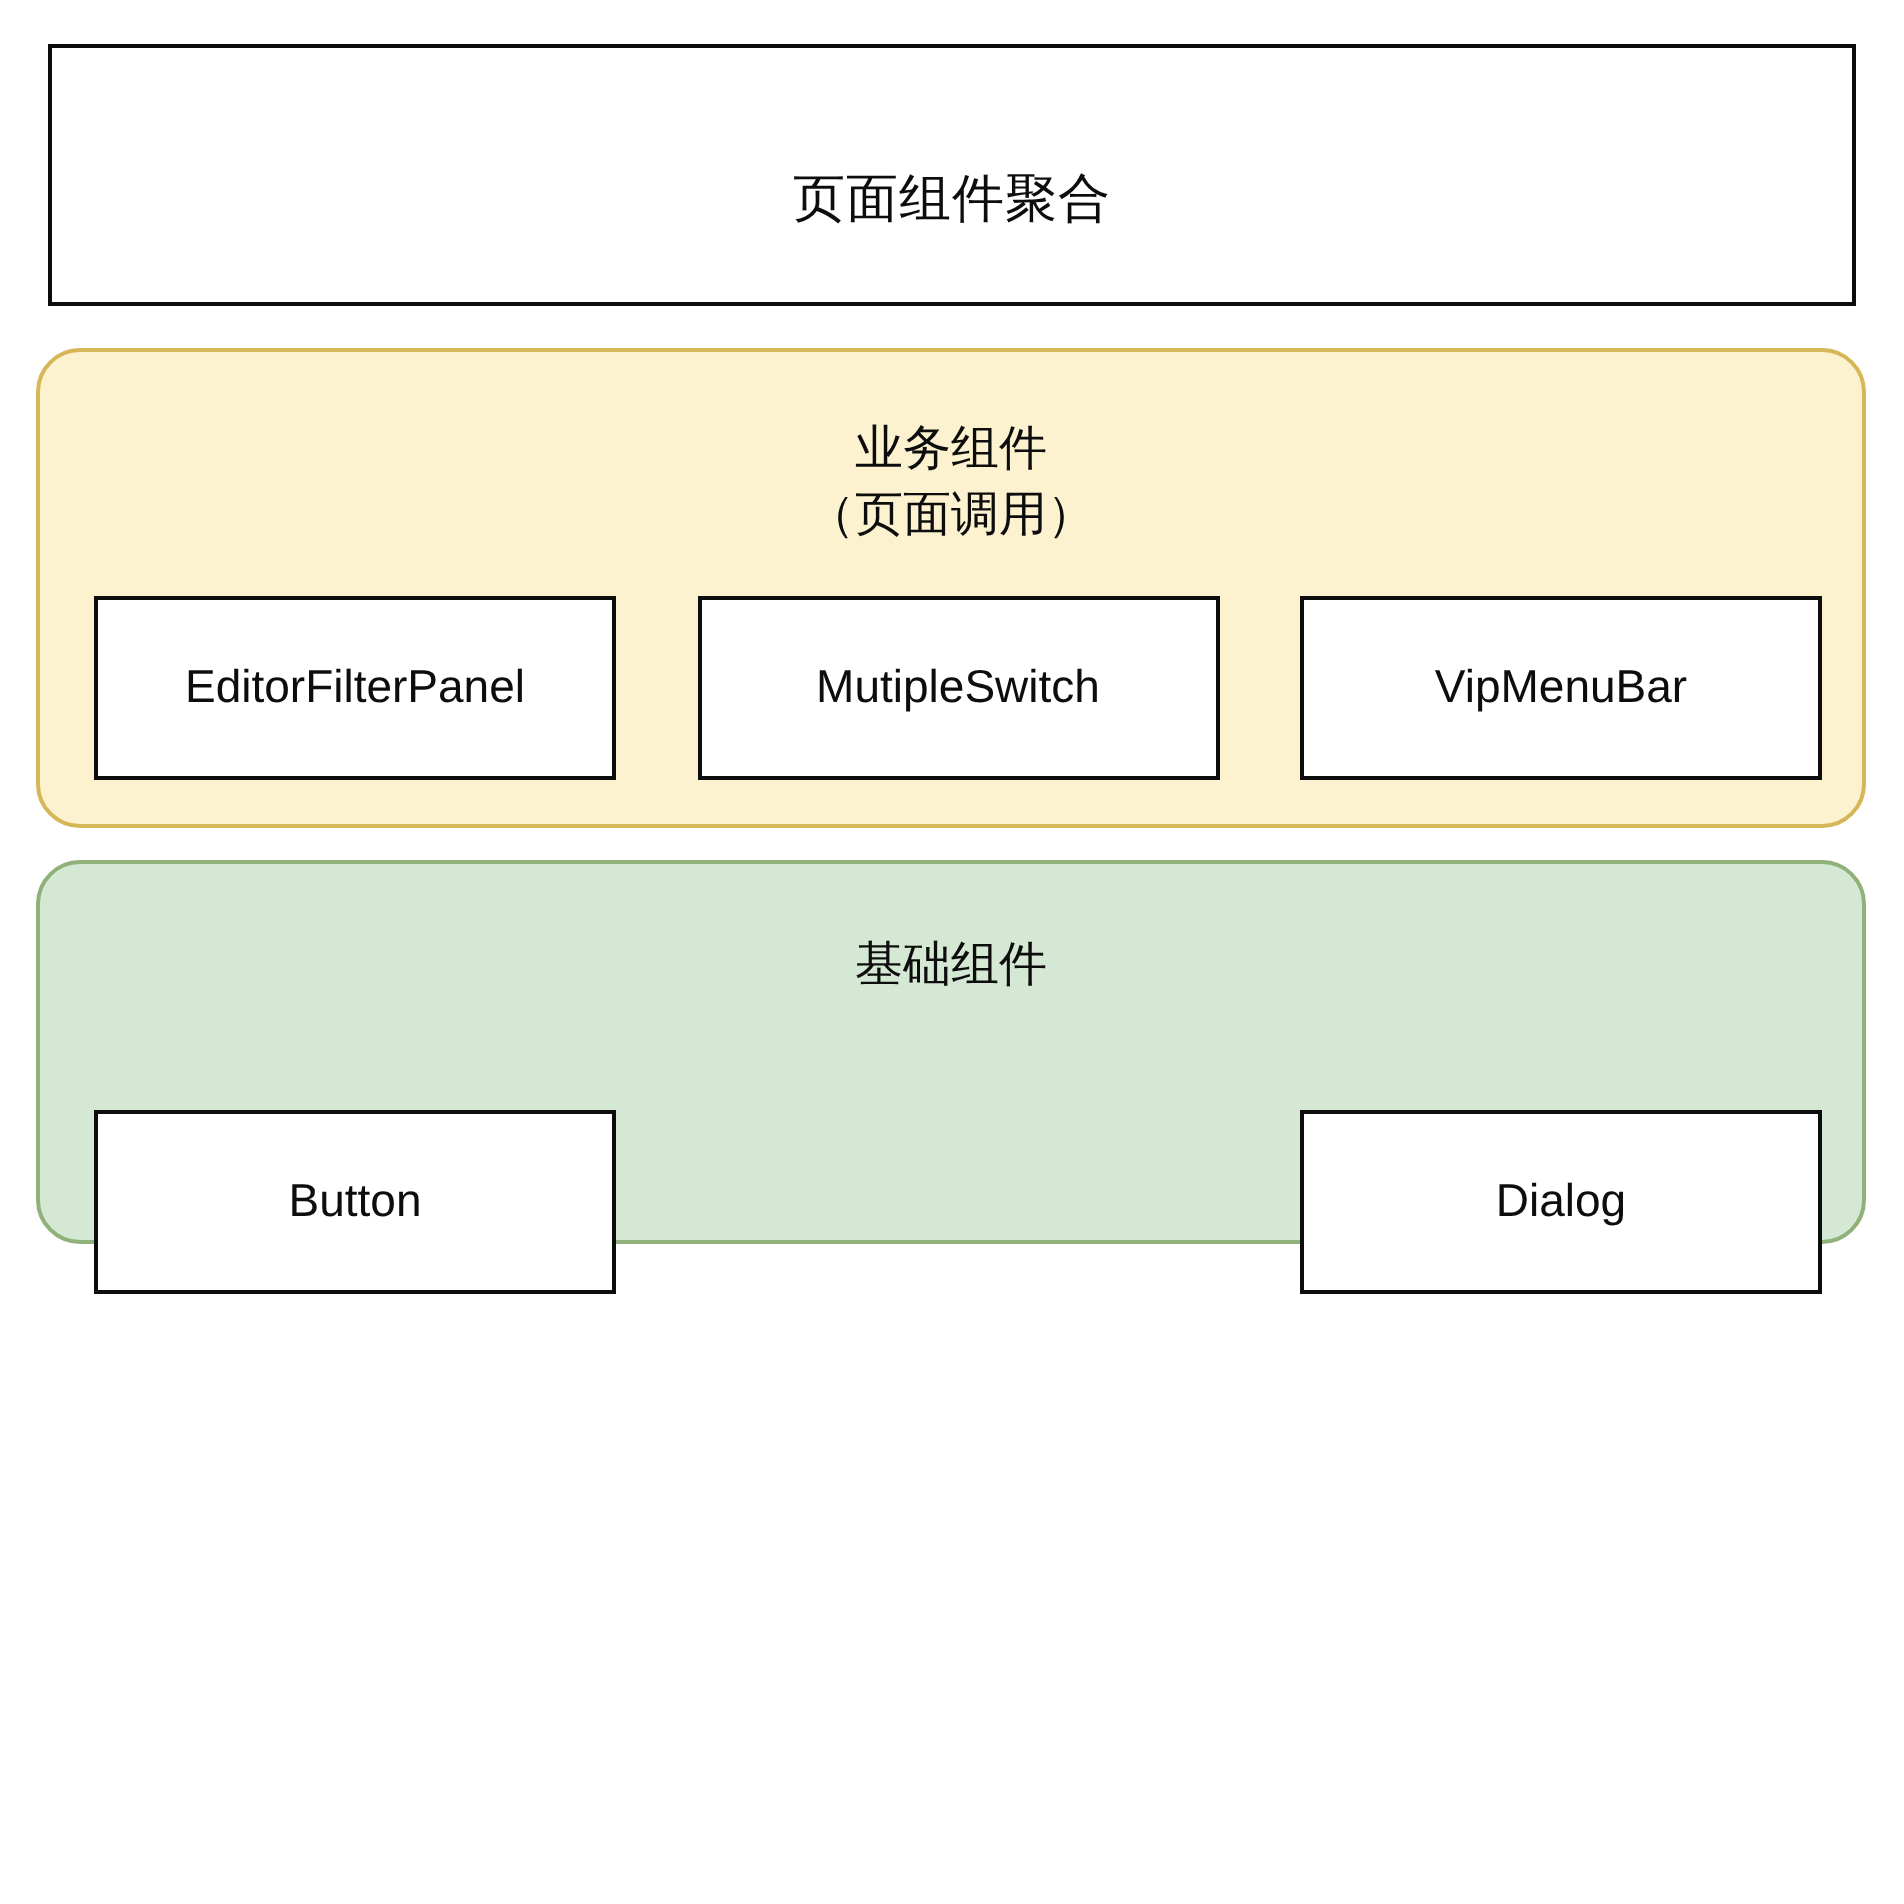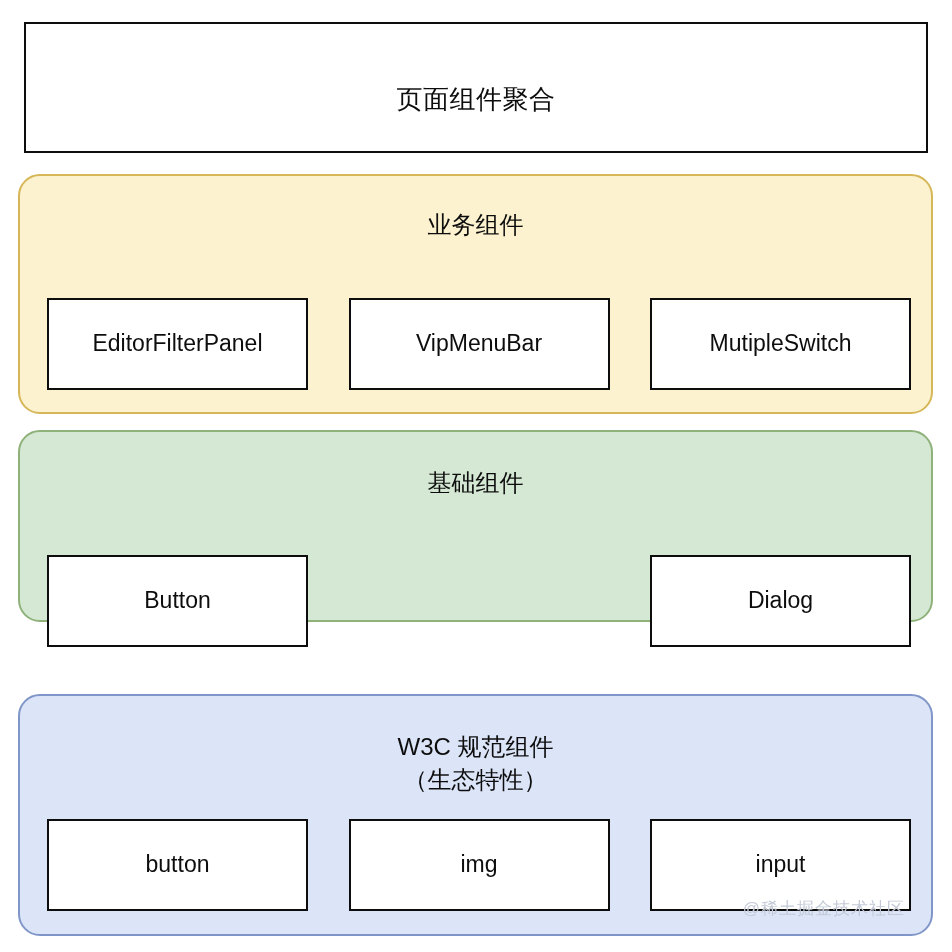--- a/index.html
+++ b/index.html
@@ -143,60 +143,43 @@
 
 <div id="diagram">
 
   <div class="top-box">
     <div class="top-box-title">页面组件聚合</div>
   </div>
 
   <div class="band band-business">
     <div class="band-title">
       <span>业务组件</span>
+      <span class="sub">（页面调用）</span>
     </div>
     <div class="cards">
       <div class="card">
         <span class="card-label">EditorFilterPanel</span>
       </div>
       <div class="card">
-        <span class="card-label">VipMenuBar</span>
+        <span class="card-label">MutipleSwitch</span>
       </div>
       <div class="card">
-        <span class="card-label">MutipleSwitch</span>
+        <span class="card-label">VipMenuBar</span>
       </div>
     </div>
   </div>
 
   <div class="band band-basic">
     <div class="band-title">
       <span>基础组件</span>
     </div>
     <div class="cards">
       <div class="card">
         <span class="card-label">Button</span>
       </div>
       <div class="card">
         <span class="card-label">Dialog</span>
       </div>
     </div>
   </div>
 
-  <div class="band band-w3c">
-    <div class="band-title">
-      <span>W3C 规范组件</span>
-      <span class="sub">（生态特性）</span>
-    </div>
-    <div class="cards">
-      <div class="card">
-        <span class="card-label">button</span>
-      </div>
-      <div class="card">
-        <span class="card-label">img</span>
-      </div>
-      <div class="card">
-        <span class="card-label">input</span>
-      </div>
-    </div>
-    <div class="watermark">@稀土掘金技术社区</div>
-  </div>
 
 </div>
 
 </body></html>

